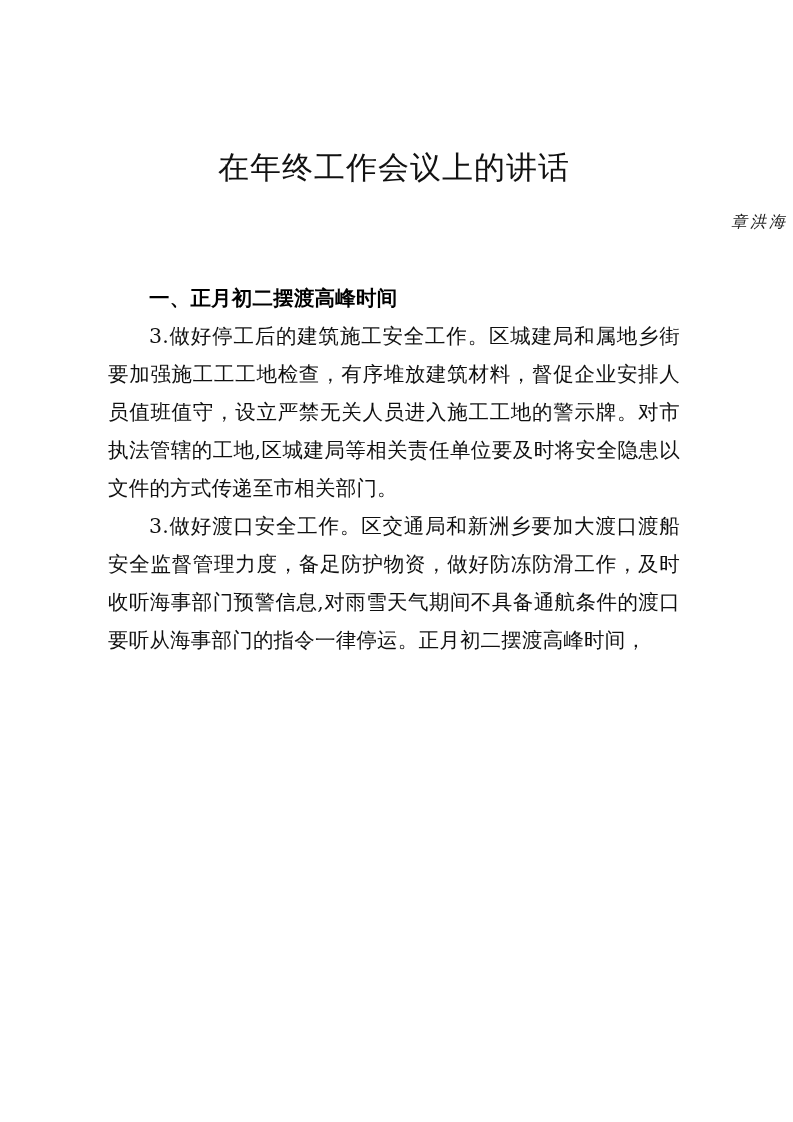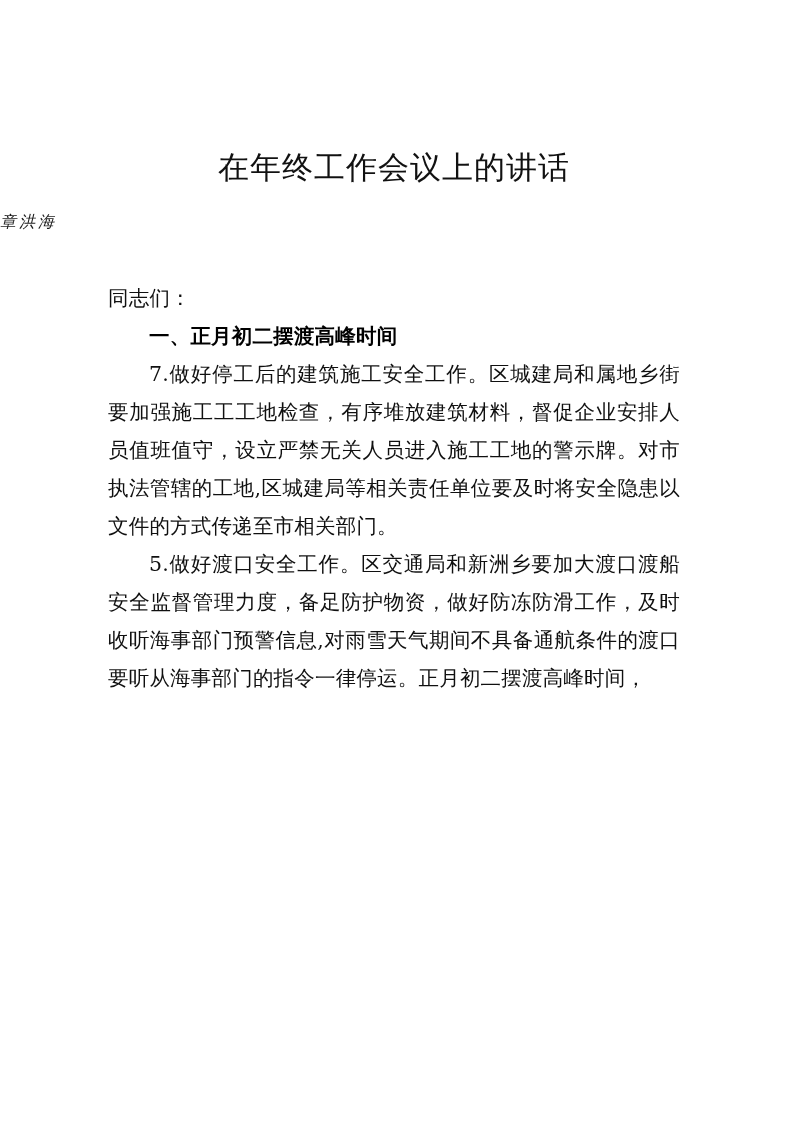--- a/index.html
+++ b/index.html
@@ -27,21 +27,21 @@
     font-family: "DejaVu Serif", "Liberation Serif", serif;
     font-size: 31px;
     font-weight: 400;
     letter-spacing: 1px;
     color: #111111;
     margin: 0;
     padding: 0 0 0 0;
     line-height: 44px;
   }
   .doc-author {
-    text-align: left;
+    text-align: right;
     font-family: Liberation Sans, sans-serif;
     font-size: 16px;
     font-style: italic;
     font-weight: 400;
     color: #1a1a1a;
     letter-spacing: 3px;
     margin: 22px 0 0 0;
     line-height: 22px;
   }
   .body-block {
@@ -84,25 +84,24 @@
 <div class="page">
 
   <div class="page-header-zone"></div>
 
   <h1 class="doc-title">在年终工作会议上的讲话</h1>
 
   <div class="doc-author">章洪海</div>
 
   <div class="body-block">
 
-    <p class="para salutation">同志们：</p>
 
 
     <h2 class="section-heading">一、正月初二摆渡高峰时间</h2>
 
-    <p class="para indented">7.做好停工后的建筑施工安全工作。区城建局和属地乡街要加强施工工工地检查，有序堆放建筑材料，督促企业安排人员值班值守，设立严禁无关人员进入施工工地的警示牌。对市执法管辖的工地,区城建局等相关责任单位要及时将安全隐患以文件的方式传递至市相关部门。</p>
+    <p class="para indented">3.做好停工后的建筑施工安全工作。区城建局和属地乡街要加强施工工工地检查，有序堆放建筑材料，督促企业安排人员值班值守，设立严禁无关人员进入施工工地的警示牌。对市执法管辖的工地,区城建局等相关责任单位要及时将安全隐患以文件的方式传递至市相关部门。</p>
 
 
-    <p class="para indented">5.做好渡口安全工作。区交通局和新洲乡要加大渡口渡船安全监督管理力度，备足防护物资，做好防冻防滑工作，及时收听海事部门预警信息,对雨雪天气期间不具备通航条件的渡口要听从海事部门的指令一律停运。正月初二摆渡高峰时间，</p>
+    <p class="para indented">3.做好渡口安全工作。区交通局和新洲乡要加大渡口渡船安全监督管理力度，备足防护物资，做好防冻防滑工作，及时收听海事部门预警信息,对雨雪天气期间不具备通航条件的渡口要听从海事部门的指令一律停运。正月初二摆渡高峰时间，</p>
 
   </div>
 
 </div>
 
 </body></html>

